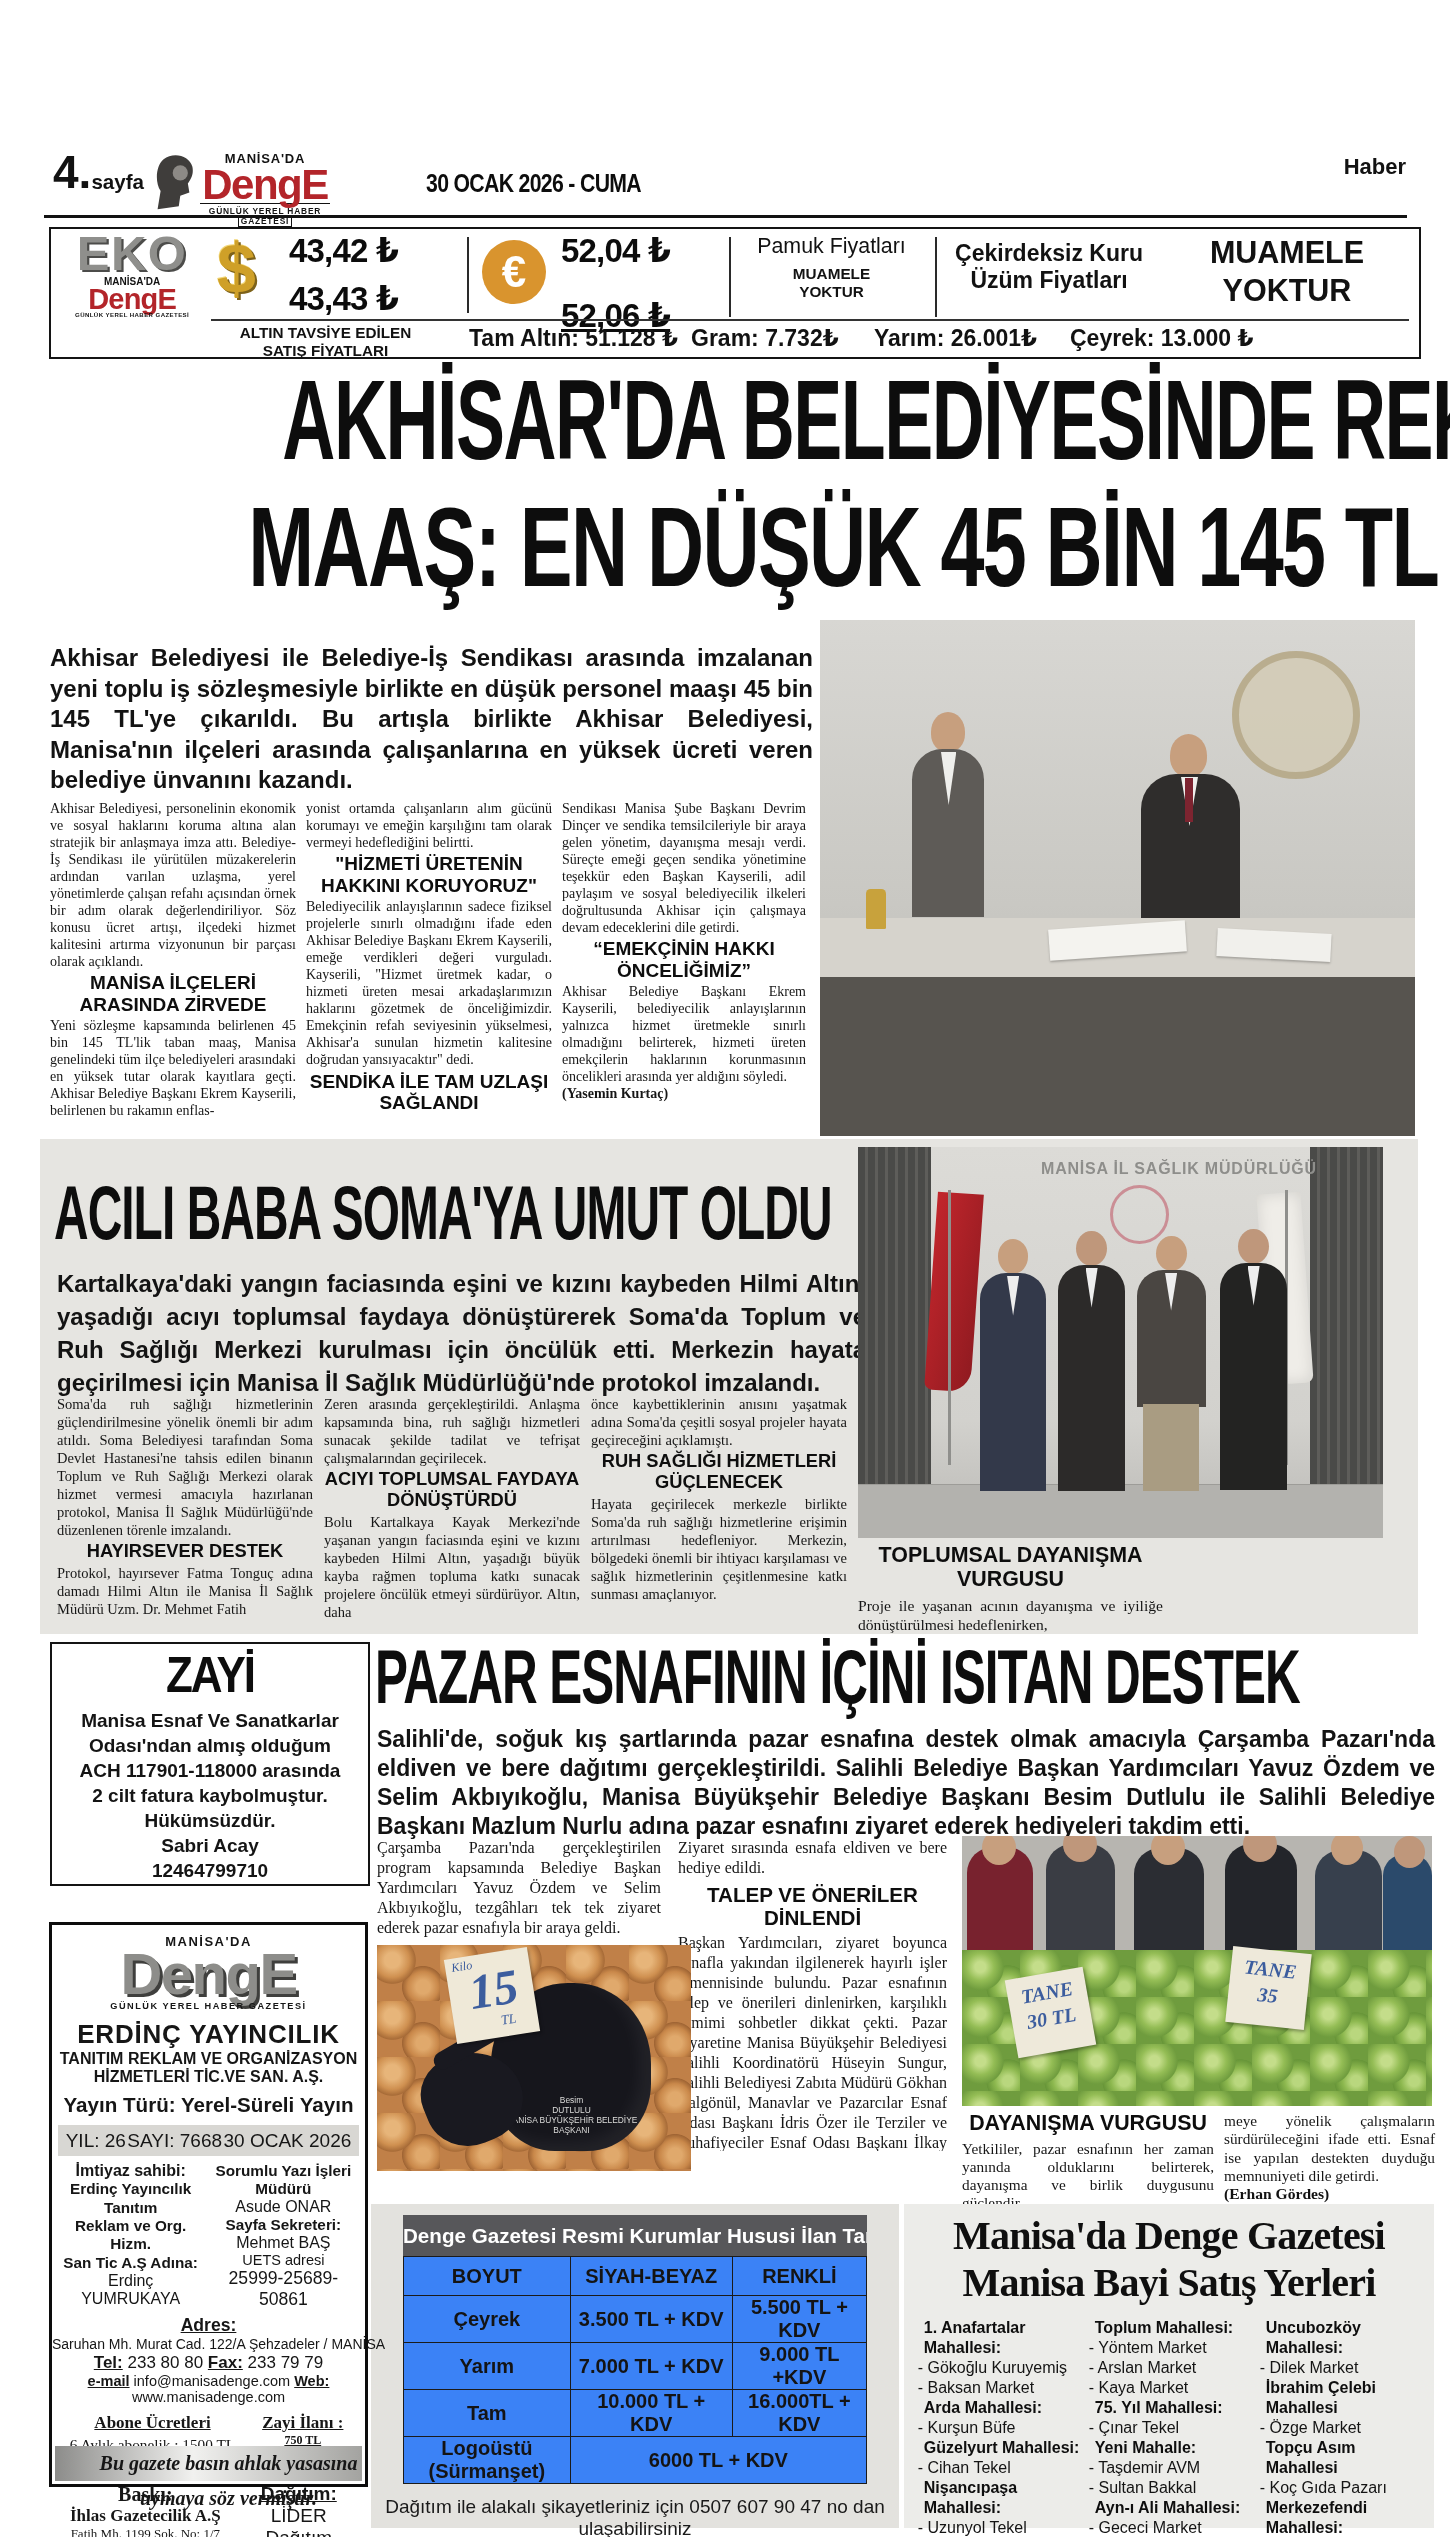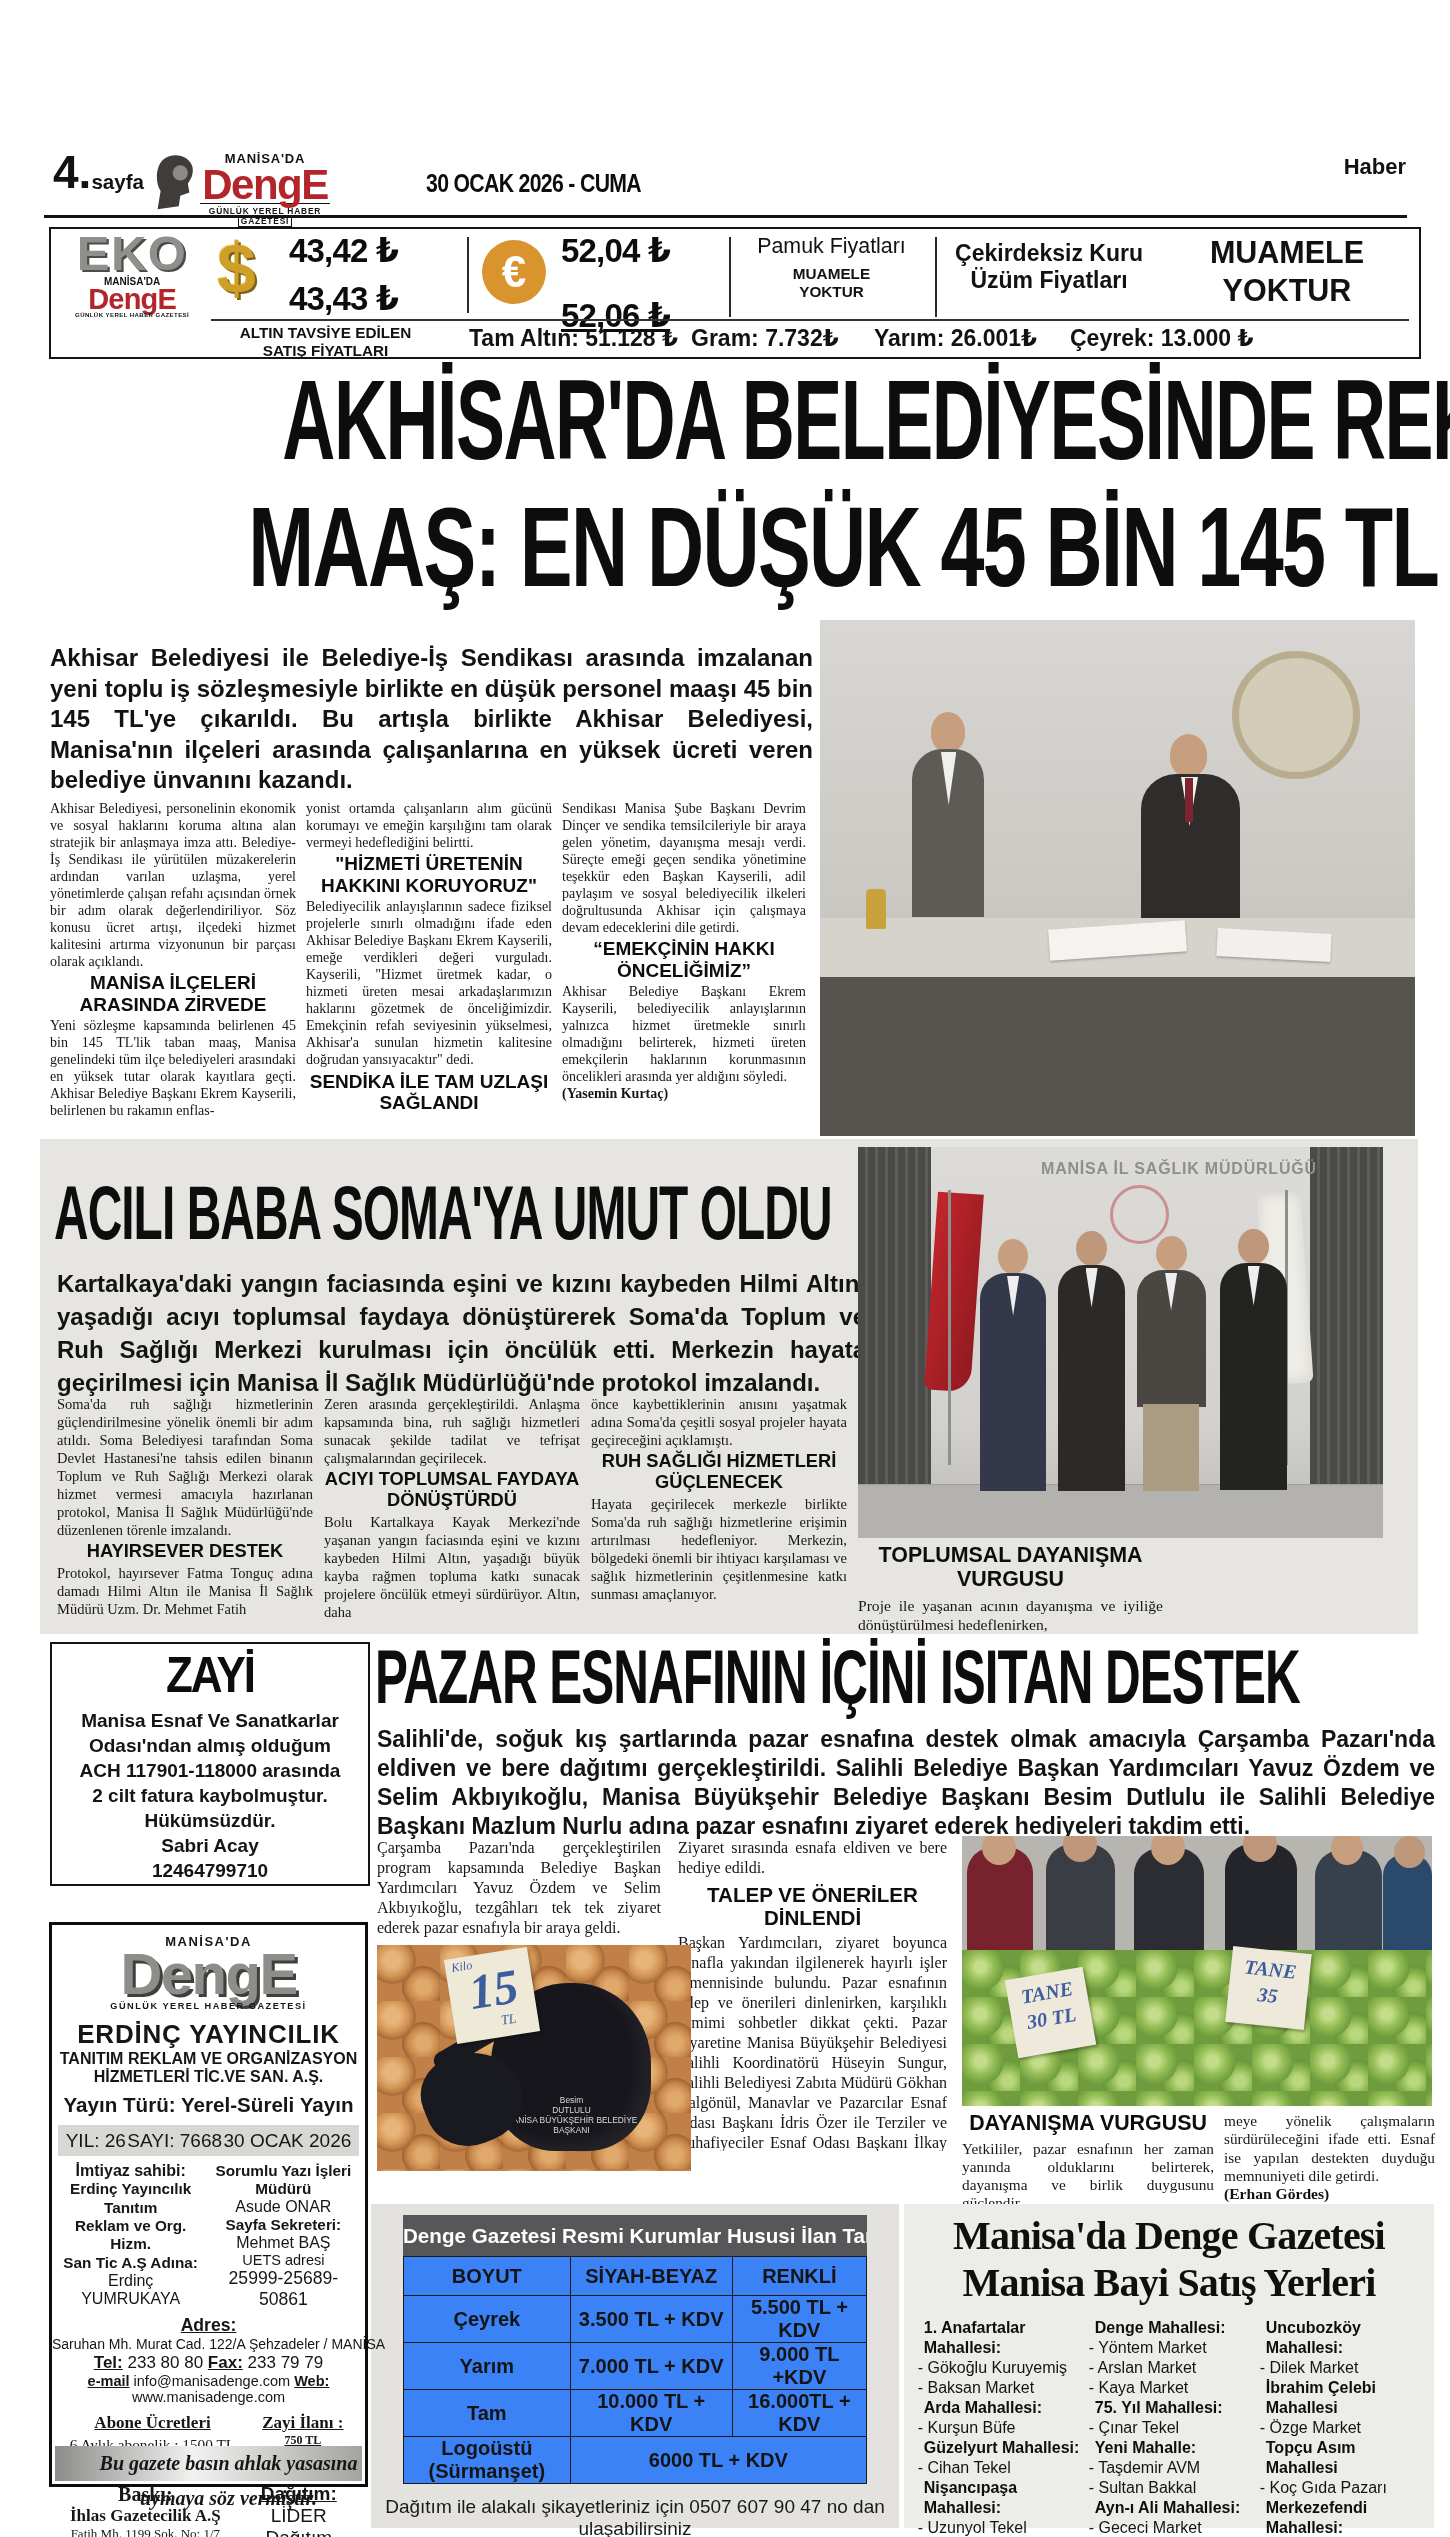--- a/index.html
+++ b/index.html
@@ -369,21 +369,21 @@
           <p class="bp item">- Gökoğlu Kuruyemiş</p>
           <p class="bp item">- Baksan Market</p>
           <h4 class="sub">Arda Mahallesi:</h4>
           <p class="bp item">- Kurşun Büfe</p>
           <h4 class="sub">Güzelyurt Mahallesi:</h4>
           <p class="bp item">- Cihan Tekel</p>
           <h4 class="sub">Nişancıpaşa Mahallesi:</h4>
           <p class="bp item">- Uzunyol Tekel</p>
         </div>
       <div class="bayi ncol" style="width:33%;">
-          <h4 class="sub">Denge Mahallesi:</h4>
+          <h4 class="sub">Toplum Mahallesi:</h4>
           <p class="bp item">- Yöntem Market</p>
           <p class="bp item">- Arslan Market</p>
           <p class="bp item">- Kaya Market</p>
           <h4 class="sub">75. Yıl Mahallesi:</h4>
           <p class="bp item">- Çınar Tekel</p>
           <h4 class="sub">Yeni Mahalle:</h4>
           <p class="bp item">- Taşdemir AVM</p>
           <p class="bp item">- Sultan Bakkal</p>
           <h4 class="sub">Ayn-ı Ali Mahallesi:</h4>
           <p class="bp item">- Gececi Market</p>

